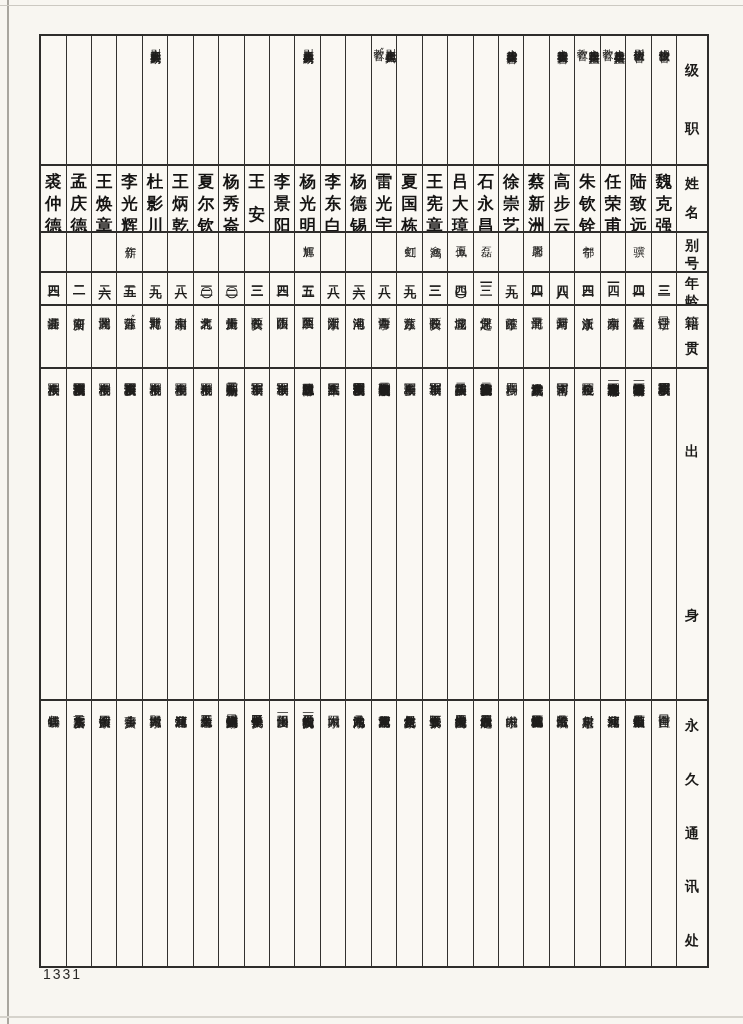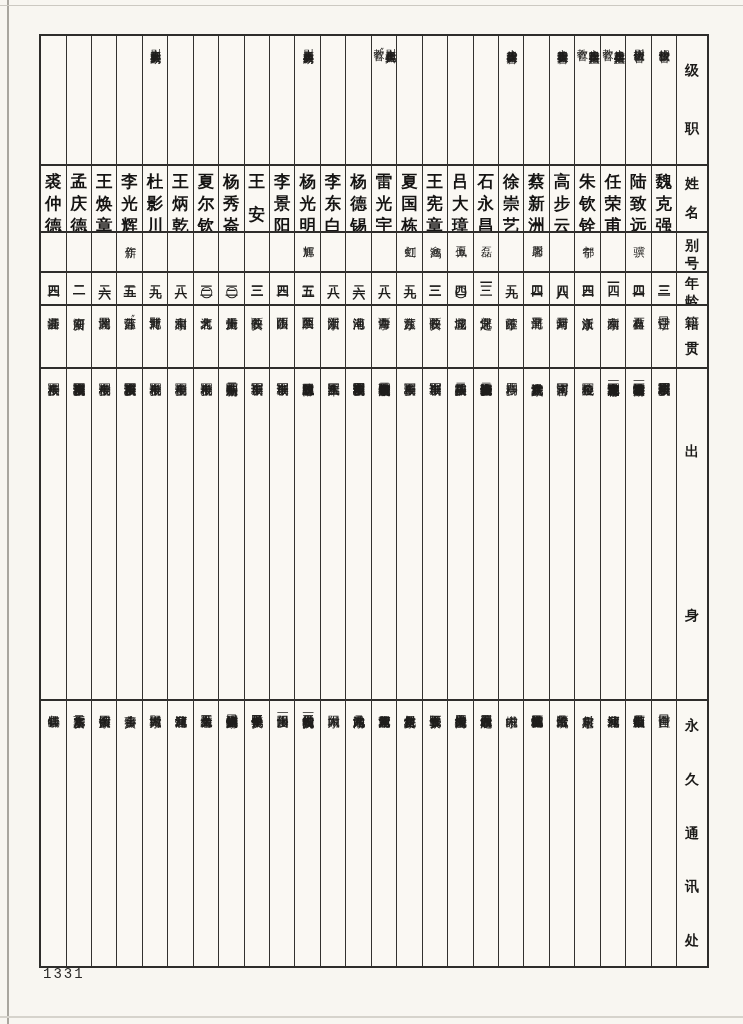--- a/index.html
+++ b/index.html
@@ -65,21 +65,21 @@
   .r3 .hd-label{padding:2px 0}
   .r4 .hd-label{padding:9px 0}
   .r5 .hd-label{padding:74px 0}
   .r6 .hd-label{padding:16px 0}
 
   .note{font-size:8px;line-height:1;letter-spacing:0;color:#3a3936}
 
   .page-number{
     position:absolute;left:43px;top:966px;
     font-size:14px;letter-spacing:2px;color:#2a2927;
-    font-family:Liberation Mono, monospace;
+    font-family:Liberation Sans, sans-serif;
   }
 </style>
 </head>
 <body>
 
 <div class="page">
   <div class="edge-left"></div>
   <div class="edge-top"></div>
   <div class="edge-bottom"></div>
 

